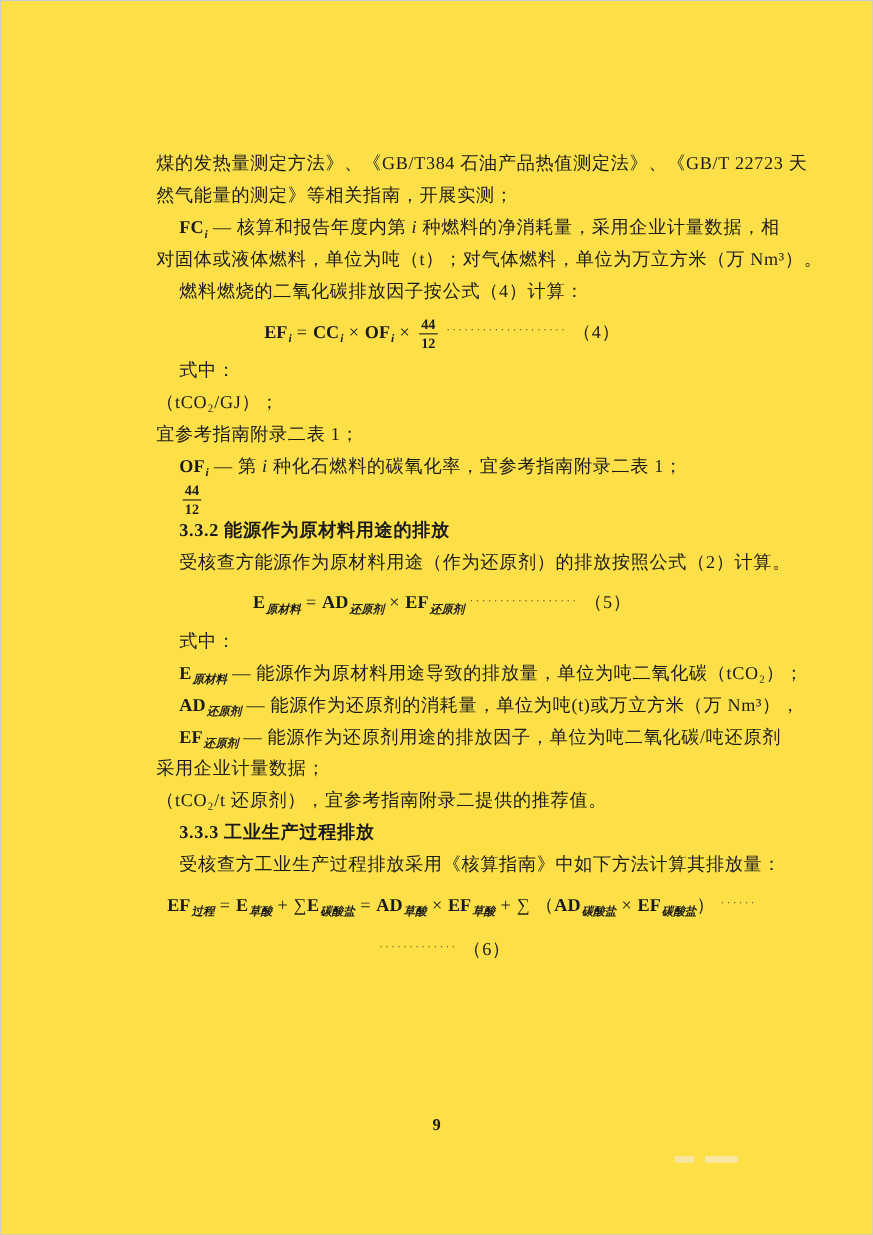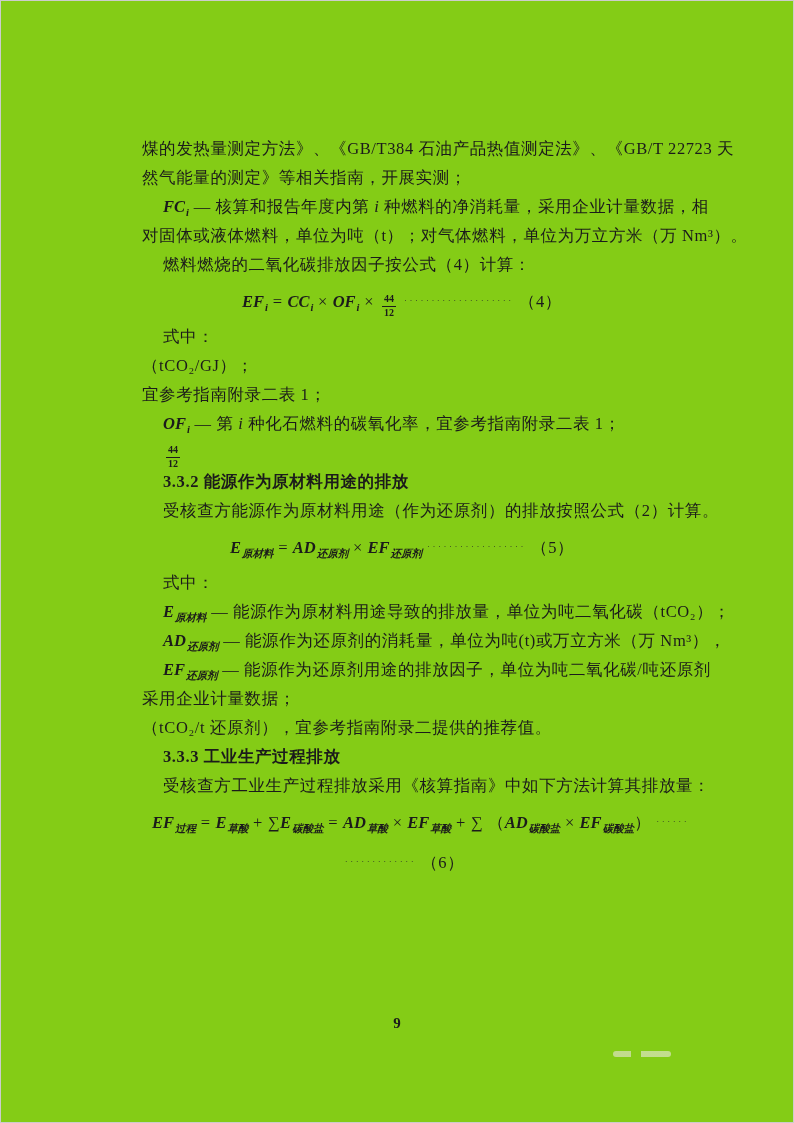--- a/index.html
+++ b/index.html
@@ -1,52 +1,52 @@
 <!DOCTYPE html>
 <html><head>
 <meta charset="utf-8">
 <style>
   html,body{margin:0;padding:0;background:#ffffff;}
   .page{
     position:relative;
     width:794px;height:1123px;
     box-sizing:border-box;
-    background:#84cc16;
+    background:#fde047;
     border:1px solid #cccccc;
     overflow:hidden;
     font-family:"Liberation Serif","DejaVu Serif",serif;
     color:#1b1b1b;
   }
   .doc-body{
     position:absolute;
     left:141px;top:133px;width:520px;
   }
   .line{
     height:29px;line-height:29px;
     white-space:nowrap;
     font-size:16.5px;
     letter-spacing:0.6px;
   }
   .indent{padding-left:21px;}
   .heading{font-weight:bold;padding-left:21px;}
   .formula-center{text-align:center;height:38px;line-height:38px;margin:2px 0 3px 0;padding-left:0;}
   .formula-left{height:38px;line-height:38px;padding-left:10px;margin-top:2px;text-align:center;}
   .mvar .vhead{
-    font-style:italic;font-weight:700;
+    font-weight:700;
     font-family:"Liberation Serif","DejaVu Serif",serif;
     letter-spacing:0;
   }
   .mvar .vsub{
     font-size:10.5px;font-style:italic;font-weight:600;
     vertical-align:-4px;margin-left:1px;letter-spacing:0;
   }
   .it{font-style:italic;}
   .frac{
     display:inline-block;vertical-align:-9px;text-align:center;
-    line-height:1;font-weight:700;font-size:10px;
+    line-height:1;font-weight:700;font-size:13px;
     margin:0 3px;letter-spacing:0;
   }
   .frac .num{display:block;border-bottom:1.3px solid #1b1b1b;padding:0 2px 1.5px 2px;}
   .frac .den{display:block;padding-top:1.5px;}
   .dots{
     font-size:9px;letter-spacing:2.5px;color:#2a2a2a;
     vertical-align:4px;margin:0 5px;
   }
   .page-number{
     position:absolute;left:0;right:0;top:1014px;

